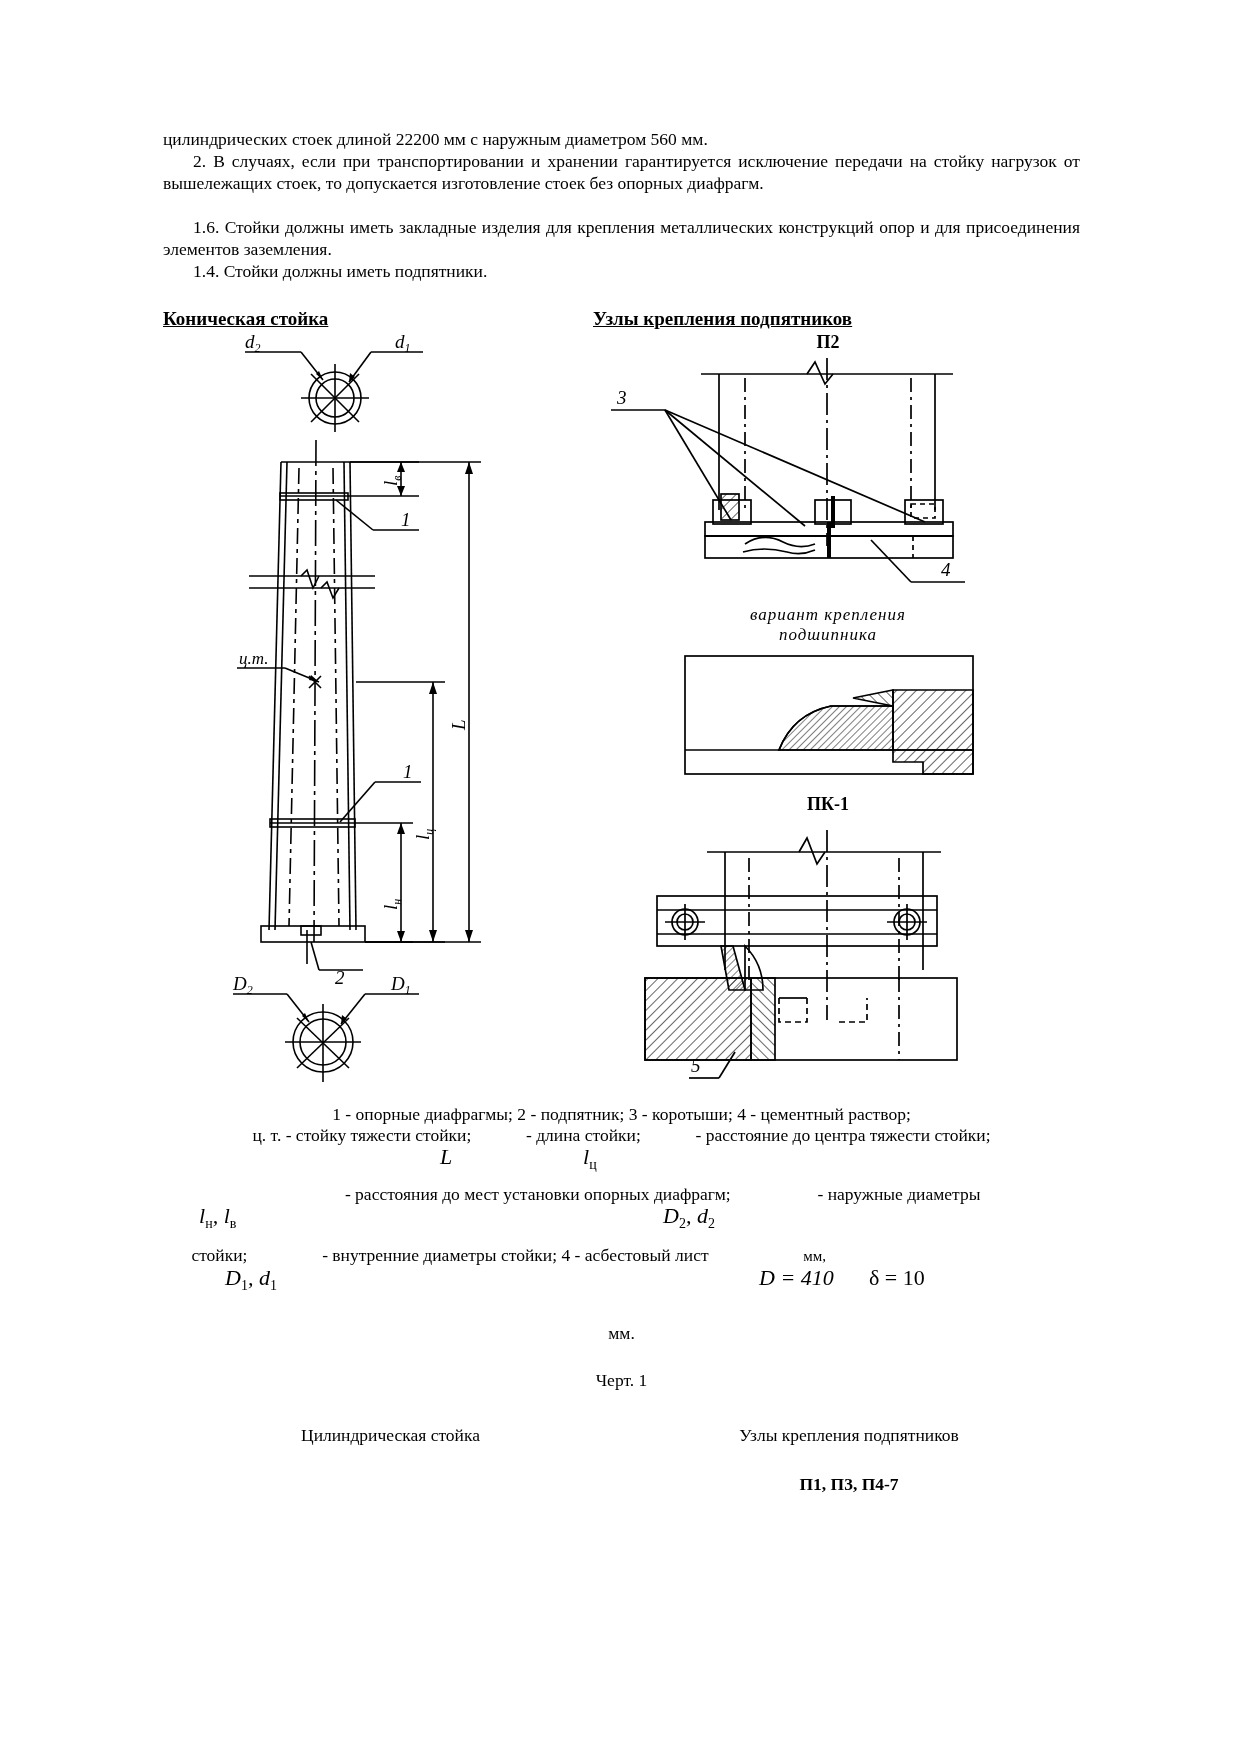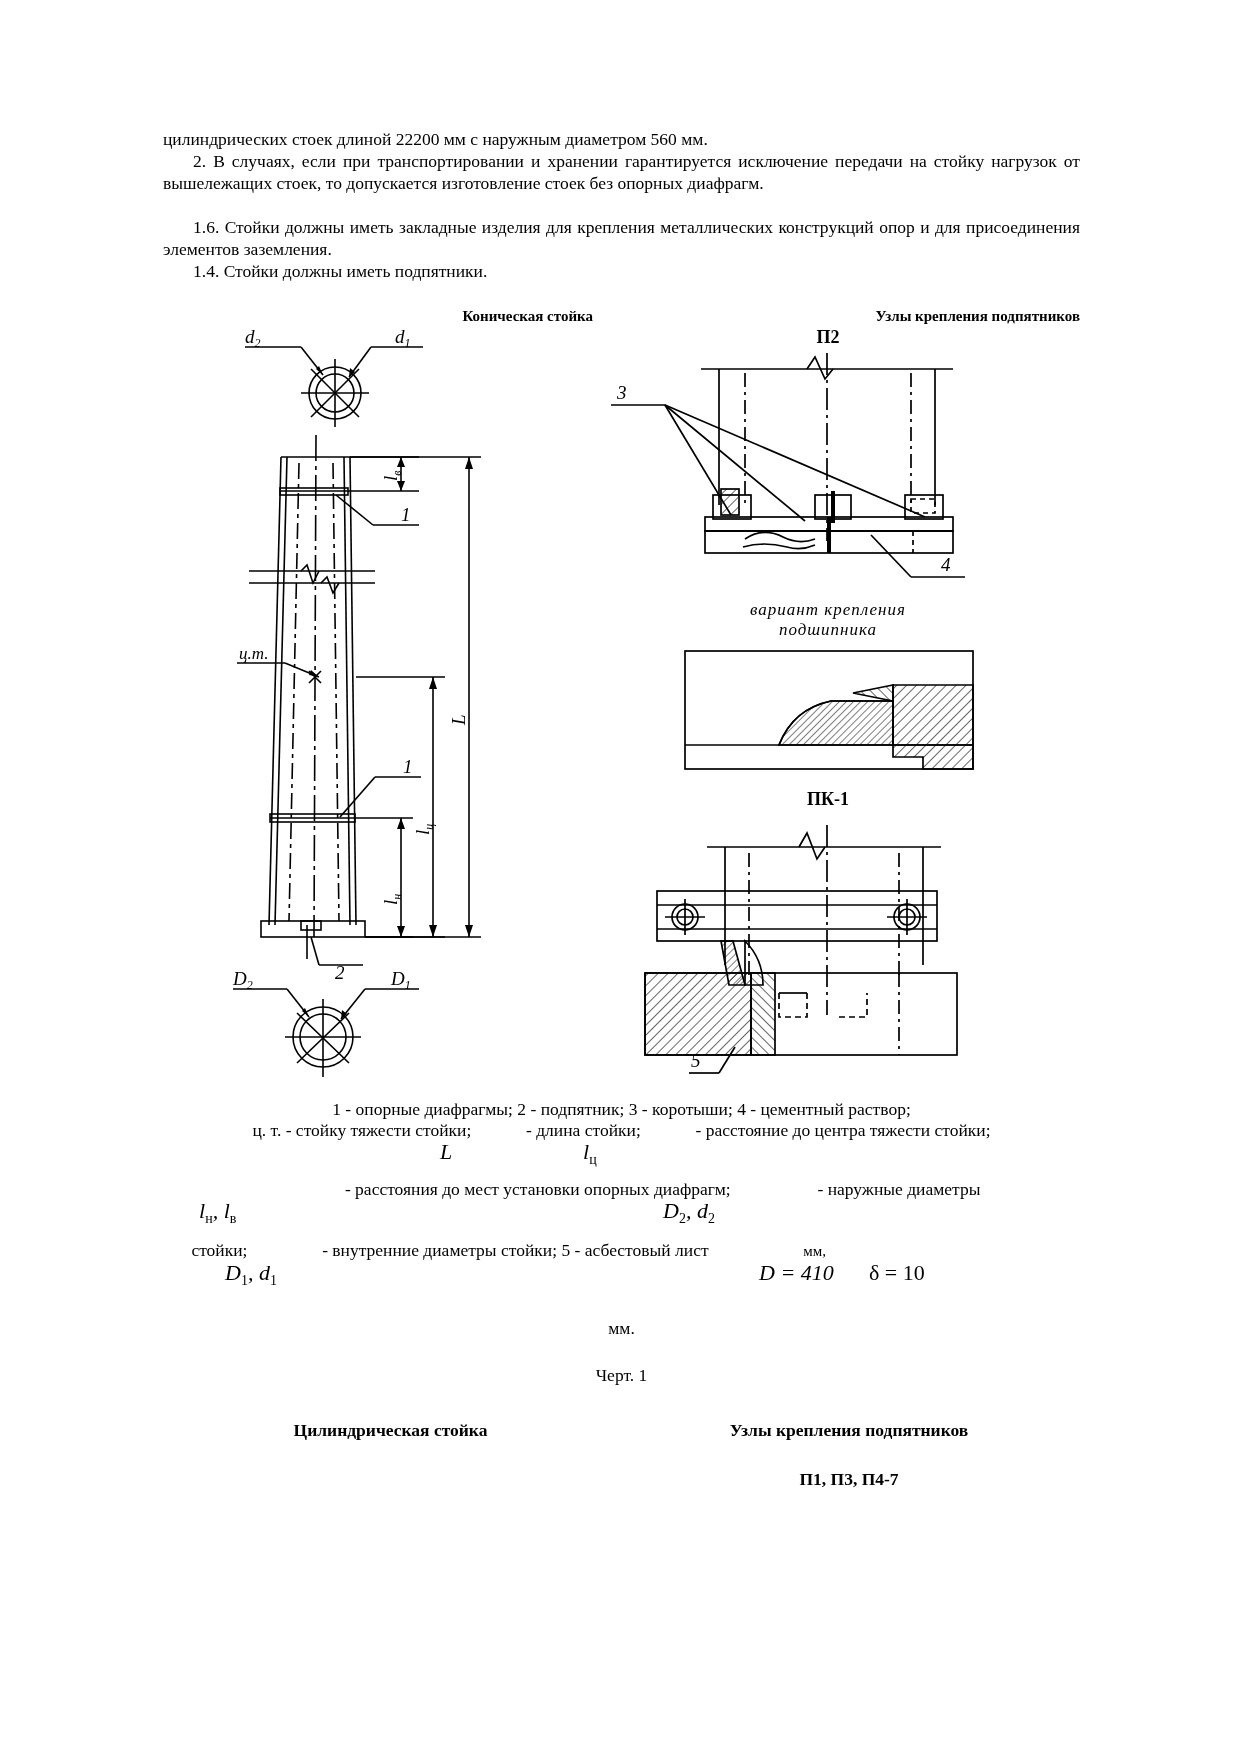--- a/index.html
+++ b/index.html
@@ -30,21 +30,21 @@
     text-justify:inter-word;
   }
   p.ind{ text-indent:30px; }
   .gap{ height:22px; }
 
   .fig-head{
     display:flex;
     width:917px;
     margin-top:26px;
   }
-  .fig-head .col{ flex:1; text-align:right; font-weight:bold; font-size:15px;}
+  .fig-head .col{ flex:1; text-align:left; font-weight:bold; font-size:19px;text-decoration:underline;}
   .fig-head .col.left{ flex:0 0 430px; }
   .fig-head .col.right{ flex:1; }
 
   .drawings{
     position:relative;
     width:917px;
     height:760px;
   }
   .d-left{ position:absolute; left:60px; top:0; width:330px; height:760px; }
   .d-right{ position:absolute; left:430px; top:0; width:470px; height:760px; }
@@ -69,21 +69,21 @@
   .mathrow > span{ position:absolute; top:0; }
 
   .figno{ text-align:center; font-size:17.5px; margin-top:26px;}
   .mm-line{ text-align:center; font-size:17.5px; margin-top:14px;}
 
   .bottom-heads{
     display:flex;
     width:917px;
     margin-top:34px;
   }
-  .bottom-heads .col{ text-align:center; font-weight:bold; font-size:17.5px; }
+  .bottom-heads .col{ text-align:center; font-weight:normal; font-size:17.5px; }
   .bottom-heads .col.left{ flex:0 0 455px; }
   .bottom-heads .col.right{ flex:1; }
   .bottom-sub{
     width:917px;
     margin-top:28px;
     text-align:center;
     font-weight:bold;
     font-size:17.5px;
   }
   .bottom-sub .inner{ margin-left:455px; }
@@ -394,21 +394,21 @@
       </div>
       <div class="mathrow" style="height:40px">
         <span class="m" style="left:36px"><span>l</span><span class="sub">н</span>,&nbsp;<span>l</span><span class="sub">в</span></span>
         <span class="m" style="left:500px"><span>D</span><span class="sub">2</span>,&nbsp;<span>d</span><span class="sub">2</span></span>
       </div>
 
       <div class="ln2">
         <span style="display:inline-block;width:24px"></span>
         <span>стойки;</span>
         <span style="display:inline-block;width:66px"></span>
-        <span>- внутренние диаметры стойки; 5 - асбестовый лист</span>
+        <span>- внутренние диаметры стойки; 4 - асбестовый лист</span>
         <span style="display:inline-block;width:86px"></span>
         <span style="font-size:15px">мм,</span>
       </div>
       <div class="mathrow" style="height:42px">
         <span class="m" style="left:62px"><span>D</span><span class="sub">1</span>,&nbsp;<span>d</span><span class="sub">1</span></span>
         <span class="m" style="left:596px">D = 410</span>
         <span class="mr" style="left:706px">δ = 10</span>
       </div>
 
       <div class="mm-line">мм.</div>

